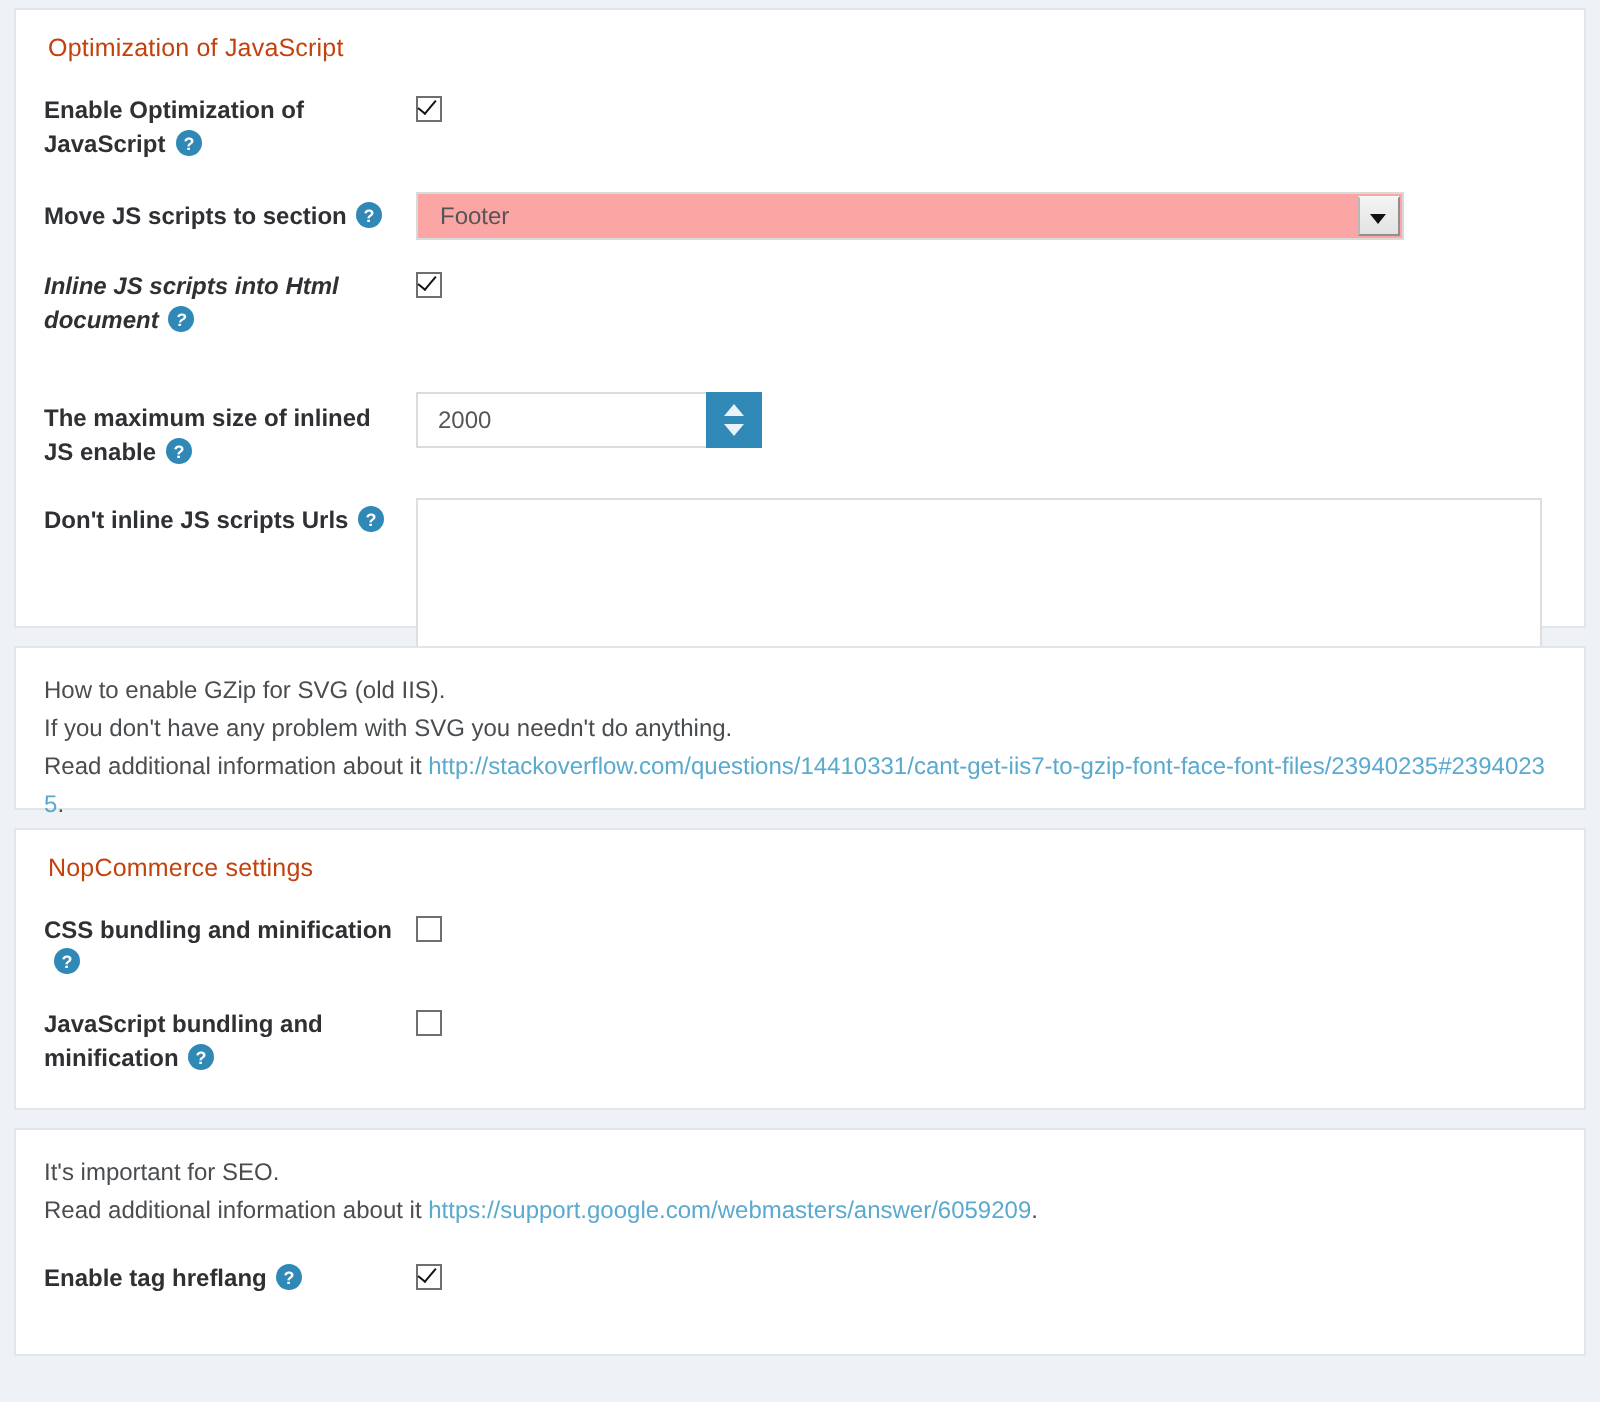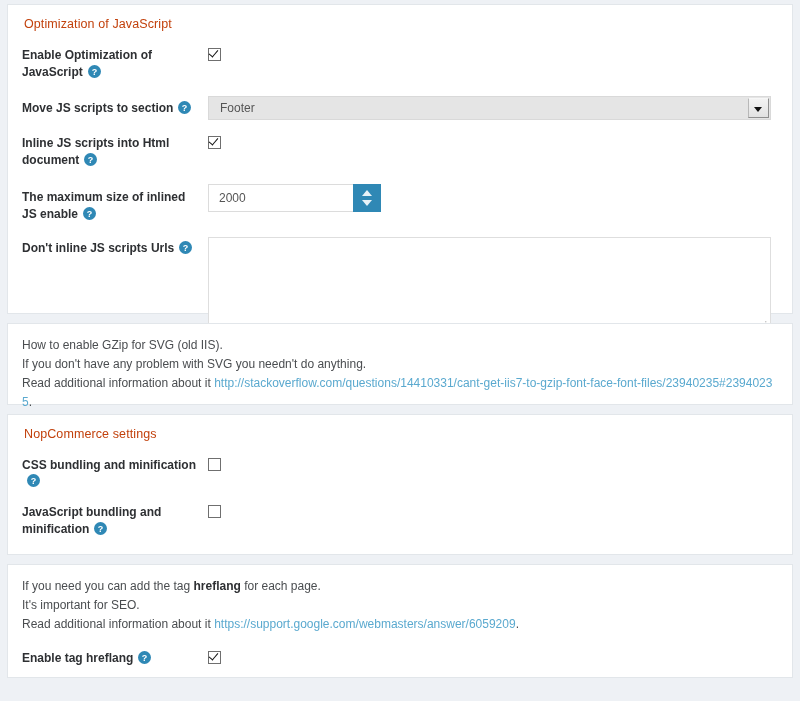--- a/index.html
+++ b/index.html
@@ -94,24 +94,24 @@
     width: 4px;
     height: 8px;
     border: solid #141414;
     border-width: 0 1.6px 1.6px 0;
     transform: rotate(40deg);
   }
 
   
   .select-wrap {
     position: relative;
-    width: 563px;
+    width: 494px;
     height: 24px;
     border: 1px solid #d9d9d9;
-    background: #e5e5e5;
+    background: #fca5a5;
     box-sizing: border-box;
     text-align: right;
   }
   .select-text {
     position: absolute;
     left: 11px;
     top: 4px;
     font-size: 12px;
     color: #555;
   }
@@ -241,21 +241,21 @@
               </svg></span>
         </div>
         <div class="ctl-col">
           <div class="select-wrap">
             <span class="select-text">Footer</span>
             <span class="select-btn"></span>
           </div>
         </div>
       </div>
 
-      <div class="form-row" style="margin-bottom:14px;">
+      <div class="form-row" style="margin-bottom:26px;font-style:italic;">
         <div class="lbl-col">
           <span class="lbl">Inline JS scripts into Html document</span><span class="help-icon"><svg width="13" height="13" viewBox="0 0 13 13">
                 <circle cx="6.5" cy="6.5" r="6.5" fill="#2f88b5"></circle>
                 <text x="6.5" y="9.8" font-size="9" font-family="Liberation Sans, sans-serif" font-weight="bold" fill="#ffffff" text-anchor="middle">?</text>
               </svg></span>
         </div>
         <div class="ctl-col">
           <span class="cb checked"></span>
         </div>
       </div>
@@ -337,21 +337,20 @@
         </div>
         <div class="ctl-col">
           <span class="cb"></span>
         </div>
       </div>
     </div>
   </div>
 
   <div class="panel" style="height:114px;">
     <div class="panel-inner" style="padding-top:12px;">
-      <p class="info-line"><span>If you need you can add the tag </span><b>hreflang</b><span> for each page.</span></p>
       <p class="info-line">It's important for SEO.</p>
       <p class="info-line"><span>Read additional information about it </span><a class="link" href="#">https://support.google.com/webmasters/answer/6059209</a><span>.</span></p>
 
       <div class="form-row" style="margin-top:14px;">
         <div class="lbl-col">
           <span class="lbl">Enable tag hreflang</span><span class="help-icon"><svg width="13" height="13" viewBox="0 0 13 13">
                 <circle cx="6.5" cy="6.5" r="6.5" fill="#2f88b5"></circle>
                 <text x="6.5" y="9.8" font-size="9" font-family="Liberation Sans, sans-serif" font-weight="bold" fill="#ffffff" text-anchor="middle">?</text>
               </svg></span>
         </div>

